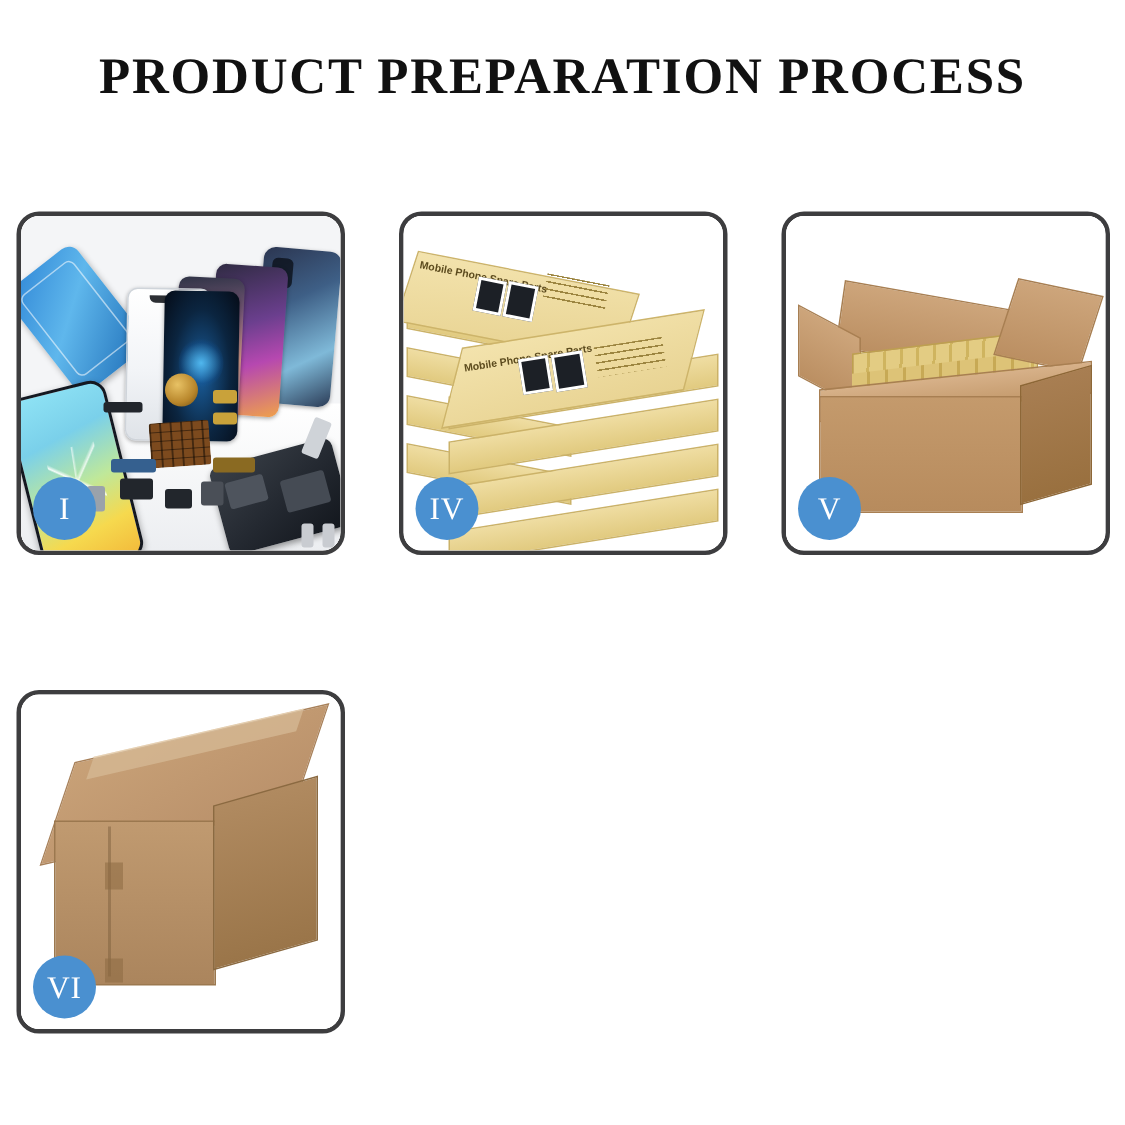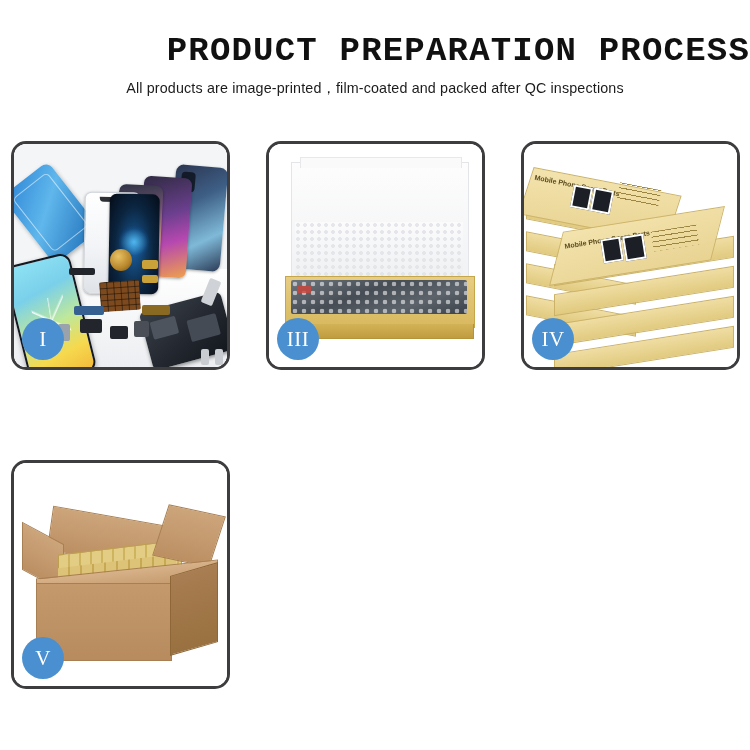--- a/index.html
+++ b/index.html
@@ -24,28 +24,27 @@
 
   
   .header {
     position: absolute;
     left: 0;
     top: 34px;
     width: 750px;
     text-align: center;
   }
   .title {
-    font-family: Liberation Mono, monospace;
+    font-family: Liberation Serif, serif;
     font-size: 34px;
     font-weight: 700;
     letter-spacing: 1.2px;
     color: #111111;
     line-height: 1.05;
     white-space: nowrap;
-    text-align: right;
   }
   .subtitle {
     margin-top: 9px;
     font-family: "Liberation Sans", sans-serif;
     font-size: 14.3px;
     font-weight: 400;
     color: #1b1b1b;
     letter-spacing: 0.15px;
     white-space: nowrap;
   }
@@ -425,21 +424,20 @@
   .tab1  { position:absolute; left: 56px; top: 112px; width: 12px; height: 18px; background: rgba(140,106,66,.55); }
   .tab2  { position:absolute; left: 56px; top: 176px; width: 12px; height: 16px; background: rgba(140,106,66,.55); }
 </style>
 </head>
 <body>
 
 <div class="page">
 
   <div class="header">
     <div class="title">PRODUCT PREPARATION PROCESS</div>
-    <div class="subtitle">All products are image-printed，film-coated and packed after QC inspections</div>
   </div>
 
   <div class="grid">
 
     <div class="panel">
       <div class="panel-photo">
         <div class="p1-bg"></div>
         <div class="ph-film"></div>
         <div class="phone ph-back"></div>
         <div class="phone ph-purple"></div>
@@ -460,30 +458,20 @@
         <div class="part pt8"></div>
         <div class="part pt9"></div>
         <div class="part pt10"></div>
         <div class="part pt11"></div>
         <div class="part pt12"></div>
       </div>
       <div class="badge">I</div>
     </div>
 
 
-    <div class="panel">
-      <div class="panel-photo">
-        <div class="p3-bg"></div>
-        <div class="foam-lid"></div>
-        <div class="foam-pad"></div>
-        <div class="kraft-tray"></div>
-        <div class="tray-inner"></div>
-      </div>
-      <div class="badge">III</div>
-    </div>
 
     <div class="panel">
       <div class="panel-photo">
         <div class="p4-bg"></div>
         <div class="stack">
           <div class="sbox s-a"></div>
           <div class="sbox s-b"></div>
           <div class="sbox s-c"></div>
           <div class="sbox s-d"></div>
           <div class="sbox s-e"></div>
@@ -513,15 +501,28 @@
         <div class="inner-boxes"></div>
         <div class="inner-boxes2"></div>
         <div class="flap flap-right"></div>
         <div class="carton-rim"></div>
         <div class="carton-front"></div>
         <div class="carton-side"></div>
       </div>
       <div class="badge">V</div>
     </div>
 
+    <div class="panel">
+      <div class="panel-photo">
+        <div class="p6-bg"></div>
+        <div class="c6-top"></div>
+        <div class="tape"></div>
+        <div class="c6-front"></div>
+        <div class="c6-side"></div>
+        <div class="seam1"></div>
+        <div class="tab1"></div>
+        <div class="tab2"></div>
+      </div>
+      <div class="badge">VI</div>
+    </div>
 
   </div>
 </div>
 
 </body></html>

